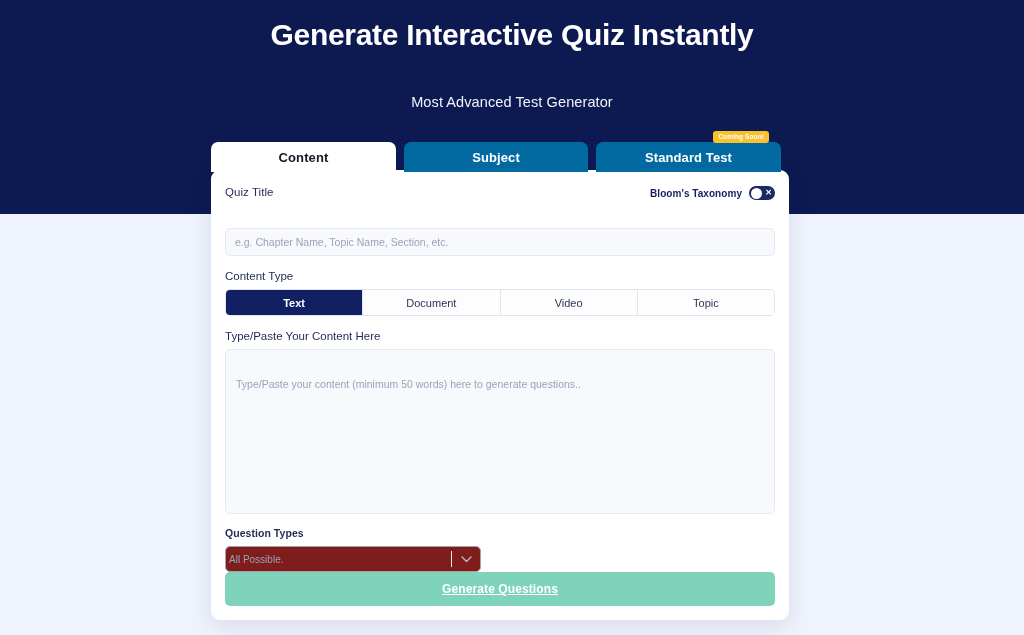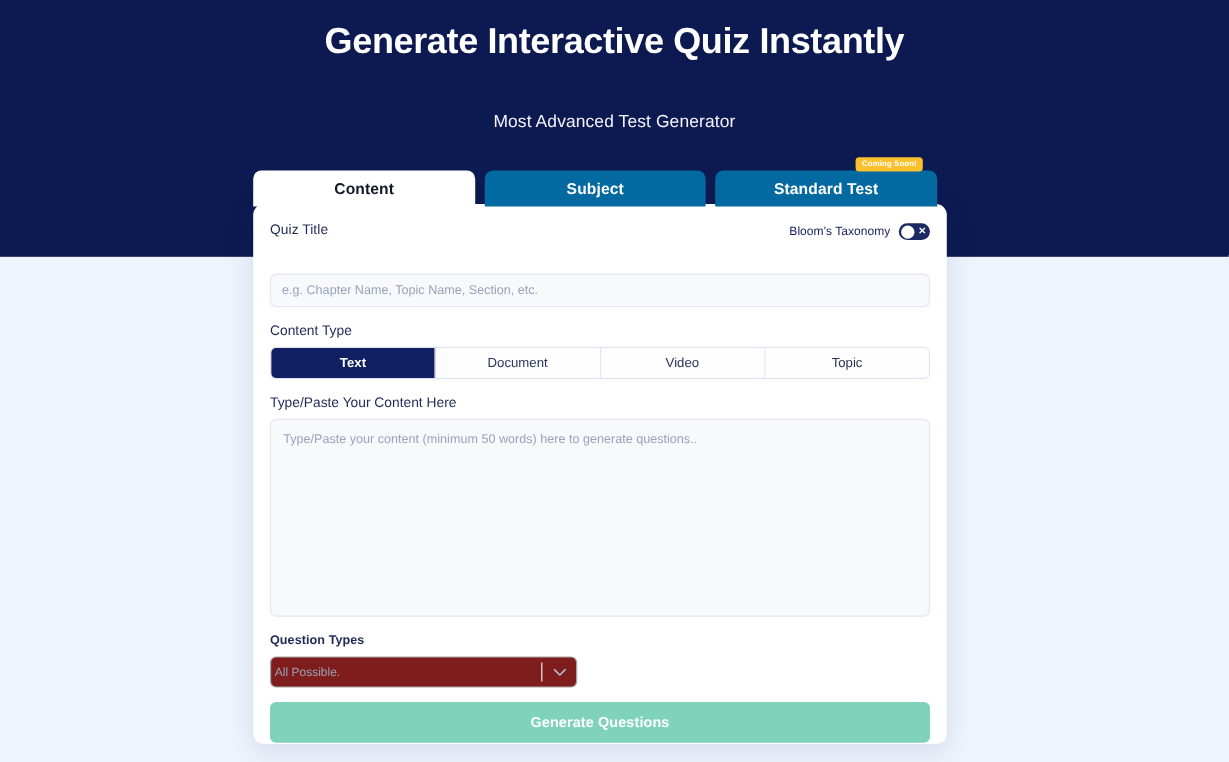--- a/index.html
+++ b/index.html
@@ -135,21 +135,21 @@
   }
 
   .bloom-wrap {
     display: flex;
     align-items: center;
     gap: 7px;
   }
 
   .bloom-label {
     font-size: 10px;
-    font-weight: normal;
+    font-weight: bold;
     color: #16205c;
     letter-spacing: 0.05px;
   }
 
   .toggle {
     width: 26px;
     height: 14px;
     border-radius: 8px;
     background: #1b2a63;
     position: relative;
@@ -230,21 +230,21 @@
   }
 
   
   .content-area {
     margin-top: 7px;
     width: 100%;
     height: 165px;
     border: 1px solid #e3e8f3;
     border-radius: 5px;
     background: #f7f9fd;
-    padding: 10px 10px;
+    padding: 28px 10px;
     font-family: "Liberation Sans", sans-serif;
     font-size: 10.5px;
     color: #5b6478;
     resize: none;
     outline: none;
   }
   .content-area::placeholder { color: #9aa3b8; }
 
   
   .selects-row {
@@ -311,32 +311,32 @@
   .chev {
     width: 28px;
     display: flex;
     align-items: center;
     justify-content: center;
   }
   .chev svg { display: block; }
 
   
   .generate-btn {
-    margin-top: 12px;
     width: 100%;
     height: 34px;
     border: none;
     border-radius: 5px;
     background: #7fd3ba;
     color: #ffffff;
     font-family: "Liberation Sans", sans-serif;
     font-size: 12px;
     font-weight: bold;
     letter-spacing: 0.1px;
     cursor: pointer;
+    text-decoration: underline;
   }
 </style>
 </head>
 <body>
 
 <div class="hero">
   <div class="hero-title">Generate Interactive Quiz Instantly</div>
   <div class="hero-subtitle">Most Advanced Test Generator</div>
 </div>
 

